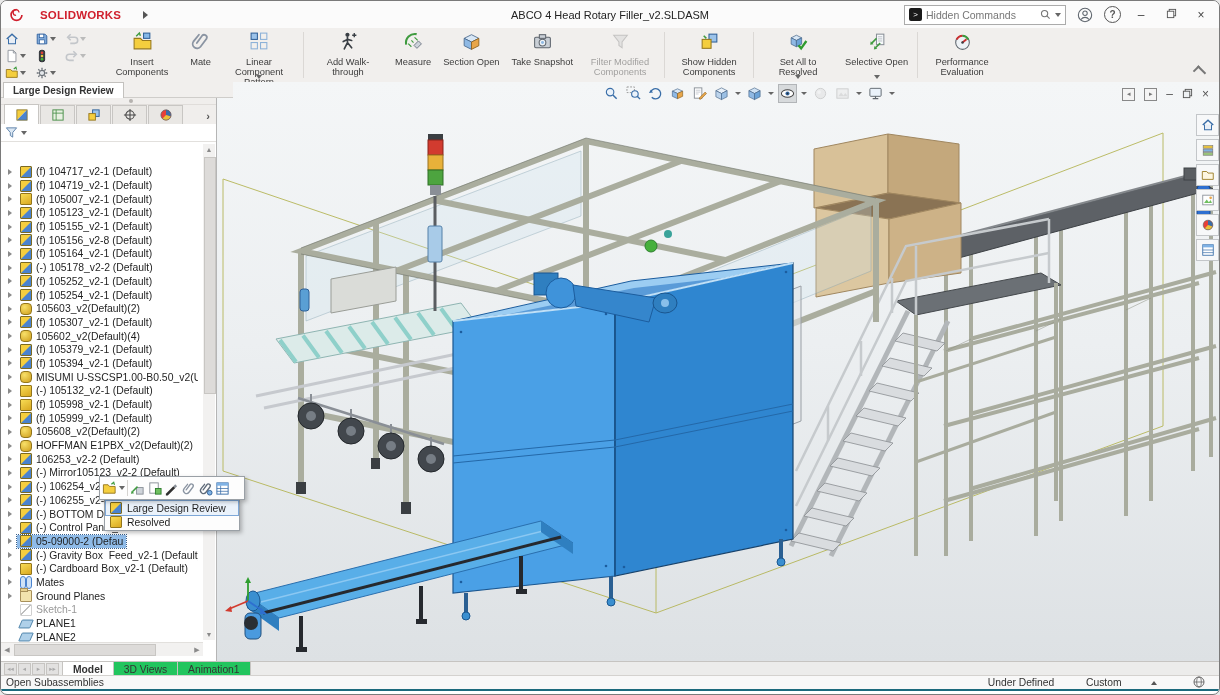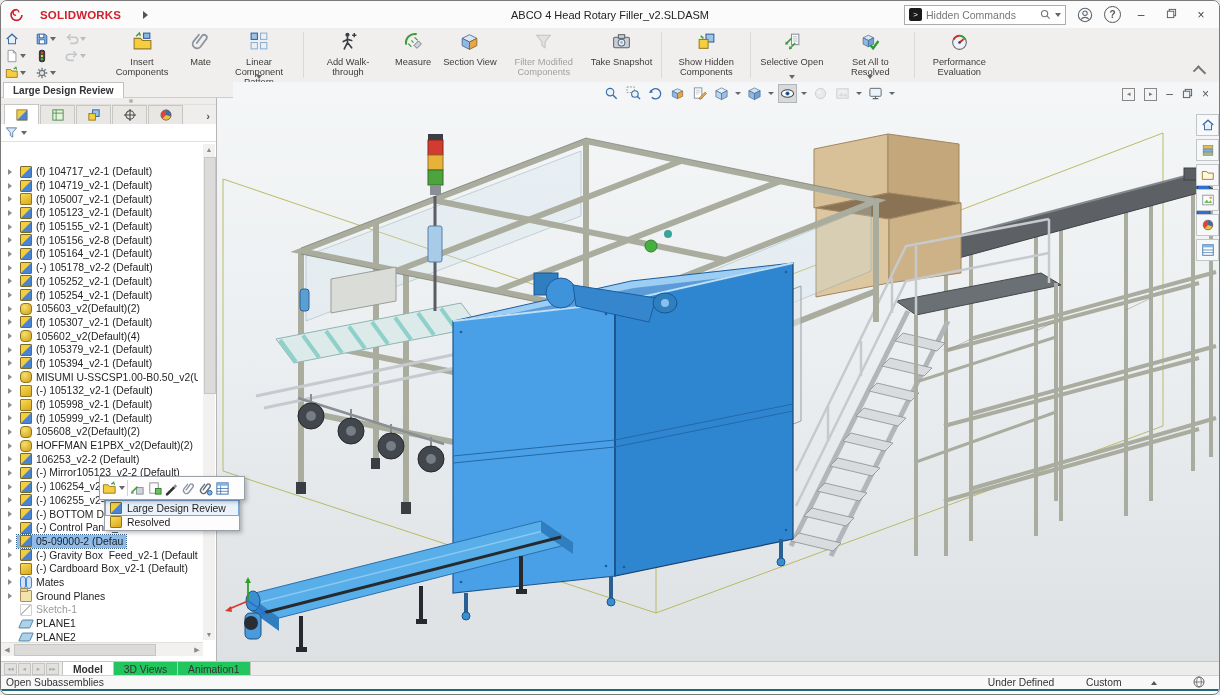--- a/index.html
+++ b/index.html
@@ -255,66 +255,66 @@
               <rect x="11" y="11" width="6" height="4" transform="rotate(-45 14 13)" fill="#cdd3da" stroke="#6a7280" stroke-width=".8"></rect>
             </svg></span>
         <span class="rlbl">Measure</span>
       </div>
       <div class="rbtn">
         <span class="ric"><svg viewBox="0 0 20 20">
               <polygon points="3,7 10,3.5 17,7 10,10.5" fill="#d8e7f6" stroke="#48678a" stroke-width=".8"></polygon>
               <polygon points="3,7 10,10.5 10,17.5 3,14" fill="#8fb9e4" stroke="#48678a" stroke-width=".8"></polygon>
               <polygon points="10,10.5 17,7 17,14 10,17.5" fill="#e8a64a" stroke="#8a6020" stroke-width=".8"></polygon>
             </svg></span>
-        <span class="rlbl">Section View</span>
-      </div>
-      <div class="rbtn disabled">
-        <span class="ric"><svg viewBox="0 0 20 20">
-              <path d="M3.5 4 h13 l-5 6.5 V16 l-3 -2.2 V10.5 z" fill="#cfd4da" stroke="#8a9098"></path>
-            </svg></span>
-        <span class="rlbl">Filter Modified Components</span>
+        <span class="rlbl">Section Open</span>
       </div>
       <div class="rbtn">
         <span class="ric"><svg viewBox="0 0 20 20">
               <rect x="2.5" y="6" width="15" height="10" rx="1.2" fill="#c9cfd6" stroke="#5f666e"></rect>
               <rect x="7" y="3.5" width="6" height="3.5" fill="#c9cfd6" stroke="#5f666e"></rect>
               <circle cx="10" cy="11" r="3.2" fill="#eef2f6" stroke="#5f666e"></circle>
               <circle cx="10" cy="11" r="1.4" fill="#8fb9e4"></circle>
             </svg></span>
         <span class="rlbl">Take Snapshot</span>
       </div>
+      <div class="rbtn disabled">
+        <span class="ric"><svg viewBox="0 0 20 20">
+              <path d="M3.5 4 h13 l-5 6.5 V16 l-3 -2.2 V10.5 z" fill="#cfd4da" stroke="#8a9098"></path>
+            </svg></span>
+        <span class="rlbl">Filter Modified Components</span>
+      </div>
       <div class="rsep"></div>
       <div class="rbtn">
         <span class="ric"><svg viewBox="0 0 20 20">
               <rect x="9.5" y="3" width="7.5" height="7.5" fill="#9cc3ea" stroke="#2f6098"></rect>
               <rect x="3" y="8" width="8.5" height="8.5" fill="#f4ce3e" stroke="#97781e"></rect>
               <path d="M4.5 4.5 l2.5 2.5" stroke="#3f9b3f" stroke-width="1.5"></path>
             </svg></span>
         <span class="rlbl">Show Hidden Components</span>
       </div>
       <div class="rsep"></div>
+      <div class="rbtn has-caret">
+        <span class="ric"><svg viewBox="0 0 20 20">
+              <polygon points="3,6.5 8,4 13,6.5 8,9" fill="#d8e7f6" stroke="#48678a" stroke-width=".7"></polygon>
+              <polygon points="3,6.5 8,9 8,15 3,12.5" fill="#8fb9e4" stroke="#48678a" stroke-width=".7"></polygon>
+              <polygon points="8,9 13,6.5 13,12.5 8,15" fill="#6ba3d8" stroke="#48678a" stroke-width=".7"></polygon>
+              <path d="M10 13.5 l2.5 3 L17.5 9.5" fill="none" stroke="#2f9b2f" stroke-width="2.2"></path>
+            </svg></span>
+        <span class="rlbl">Set All to Resolved</span>
+      </div>
       <div class="rbtn has-caret">
         <span class="ric"><svg viewBox="0 0 20 20">
               <rect x="10" y="3" width="7" height="10" fill="#f7f9fb" stroke="#8a9098"></rect>
               <path d="M11.5 5.5h4M11.5 7.5h4M11.5 9.5h4" stroke="#b8bec6" stroke-width=".9"></path>
               <path d="M5.5 11.5 L10 7" stroke="#3f9b3f" stroke-width="1.5"></path>
               <path d="M4 13 l3.2 -.5 -2.7 -2.7 z" fill="#3f9b3f"></path>
               <path d="M9 16 L13.5 11.5" stroke="#3f9b3f" stroke-width="1.5"></path>
               <path d="M7.5 17.5 l3.2 -.5 -2.7 -2.7 z" fill="#3f9b3f"></path>
             </svg></span>
         <span class="rlbl">Selective Open</span>
-      </div>
-      <div class="rbtn has-caret">
-        <span class="ric"><svg viewBox="0 0 20 20">
-              <polygon points="3,6.5 8,4 13,6.5 8,9" fill="#d8e7f6" stroke="#48678a" stroke-width=".7"></polygon>
-              <polygon points="3,6.5 8,9 8,15 3,12.5" fill="#8fb9e4" stroke="#48678a" stroke-width=".7"></polygon>
-              <polygon points="8,9 13,6.5 13,12.5 8,15" fill="#6ba3d8" stroke="#48678a" stroke-width=".7"></polygon>
-              <path d="M10 13.5 l2.5 3 L17.5 9.5" fill="none" stroke="#2f9b2f" stroke-width="2.2"></path>
-            </svg></span>
-        <span class="rlbl">Set All to Resolved</span>
       </div>
       <div class="rsep"></div>
       <div class="rbtn">
         <span class="ric"><svg viewBox="0 0 20 20">
               <circle cx="10" cy="11" r="6.5" fill="#eef2f6" stroke="#5f666e"></circle>
               <path d="M10 11 L13.8 7.8" stroke="#cc2f2f" stroke-width="1.8"></path>
               <circle cx="10" cy="11" r="1.2" fill="#3a3f45"></circle>
               <path d="M4.5 8 A6.5 6.5 0 0 1 10 4.5" fill="none" stroke="#cc2f2f" stroke-width="2"></path>
               <path d="M10 4.5 A6.5 6.5 0 0 1 15.5 8" fill="none" stroke="#3f9b3f" stroke-width="2"></path>
             </svg></span>

